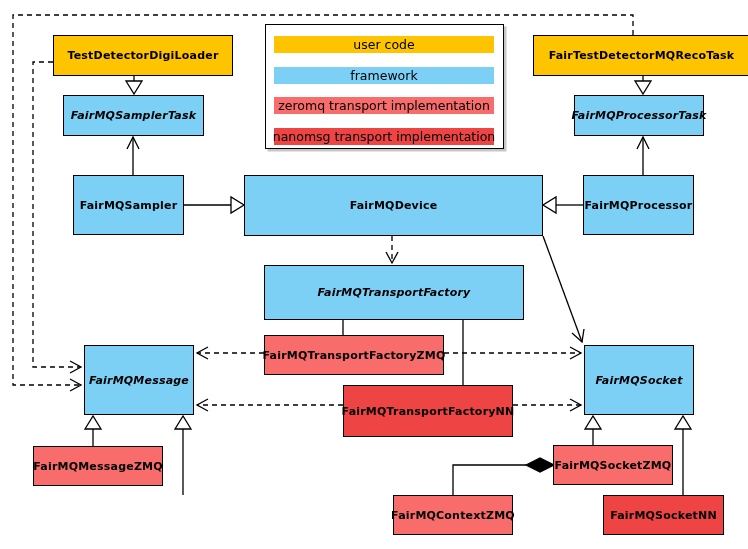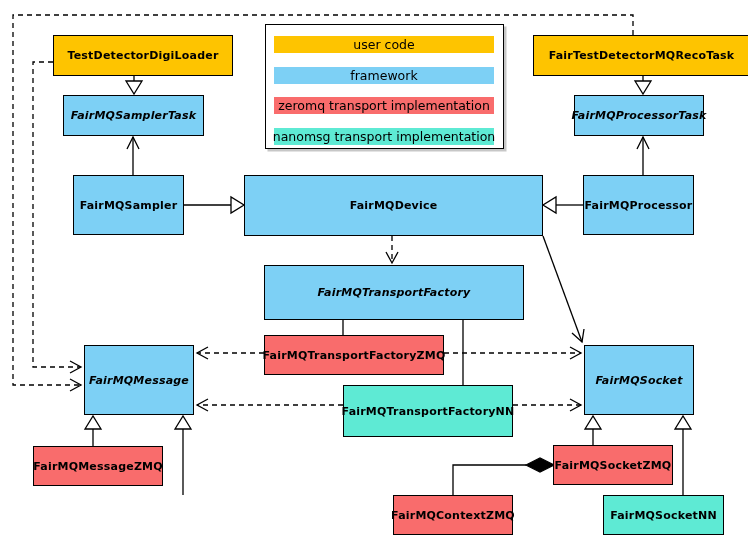--- a/index.html
+++ b/index.html
@@ -11,21 +11,21 @@
   .node {
     position:absolute; box-sizing:border-box; border:1.4px solid #000;
     display:flex; align-items:center; justify-content:center;
     font-weight:bold; font-size:11px; letter-spacing:.2px; color:#000;
     text-align:center; white-space:nowrap;
   }
   .abstract { font-style:italic; }
   .c-yellow { background:#fec400; }
   .c-blue   { background:#7dd0f5; }
   .c-red    { background:#f96c6c; }
-  .c-green  { background:#5eead4; }
+  .c-green  { background:#ef4444; }
   .legend {
     position:absolute; left:265px; top:24px; width:239px; height:125px;
     background:#fff; border:1.6px solid #000; box-shadow:2.5px 2.5px 0 rgba(130,130,130,.45);
     box-sizing:border-box;
   }
   .legend-bar {
     position:absolute; left:8px; width:220px; height:17px;
     display:flex; align-items:center; justify-content:center;
     font-size:12.5px; color:#000; white-space:nowrap;
   }

